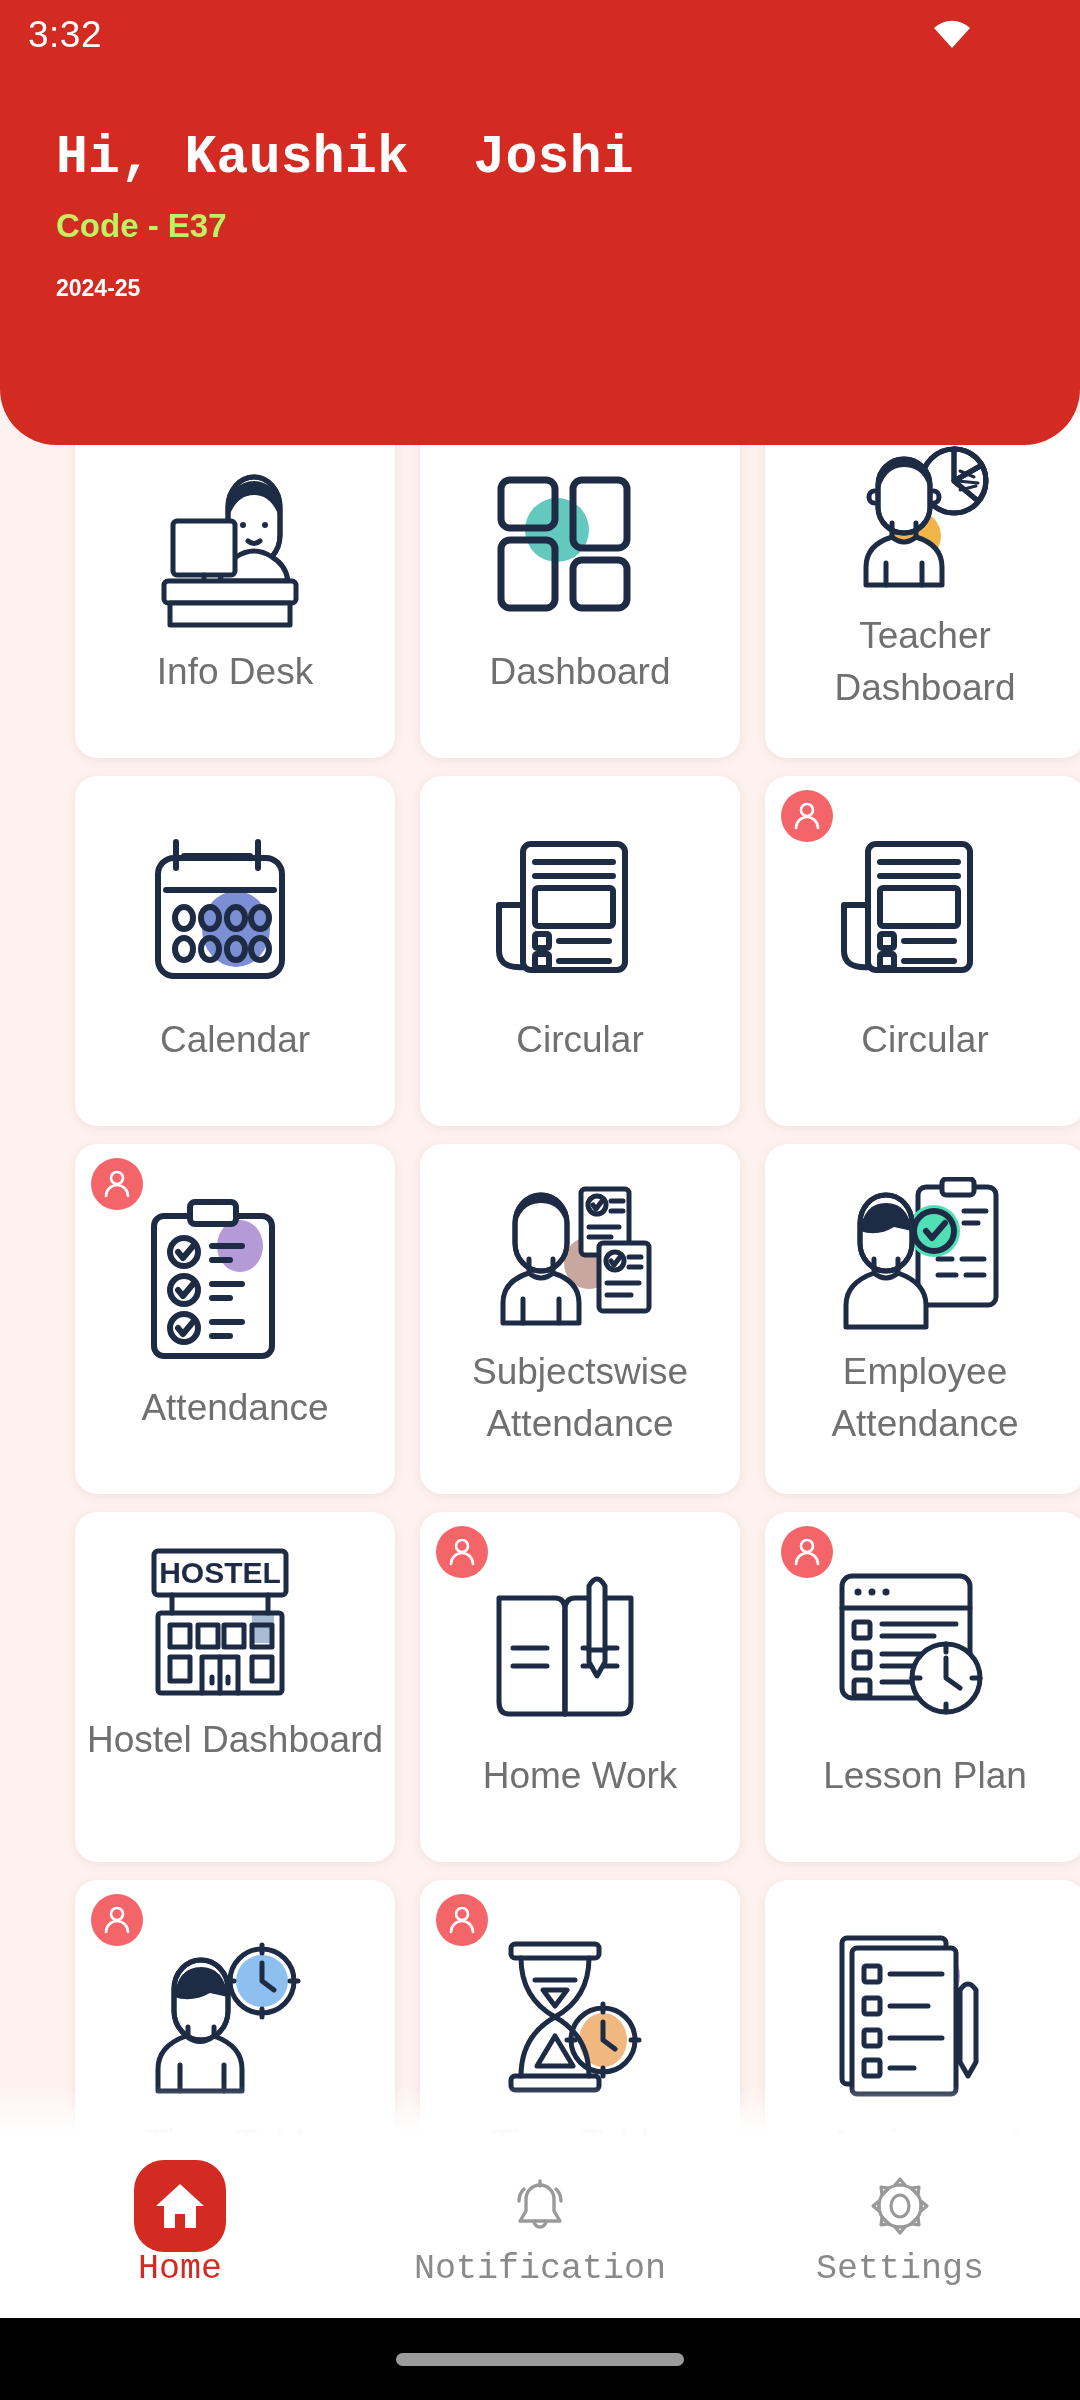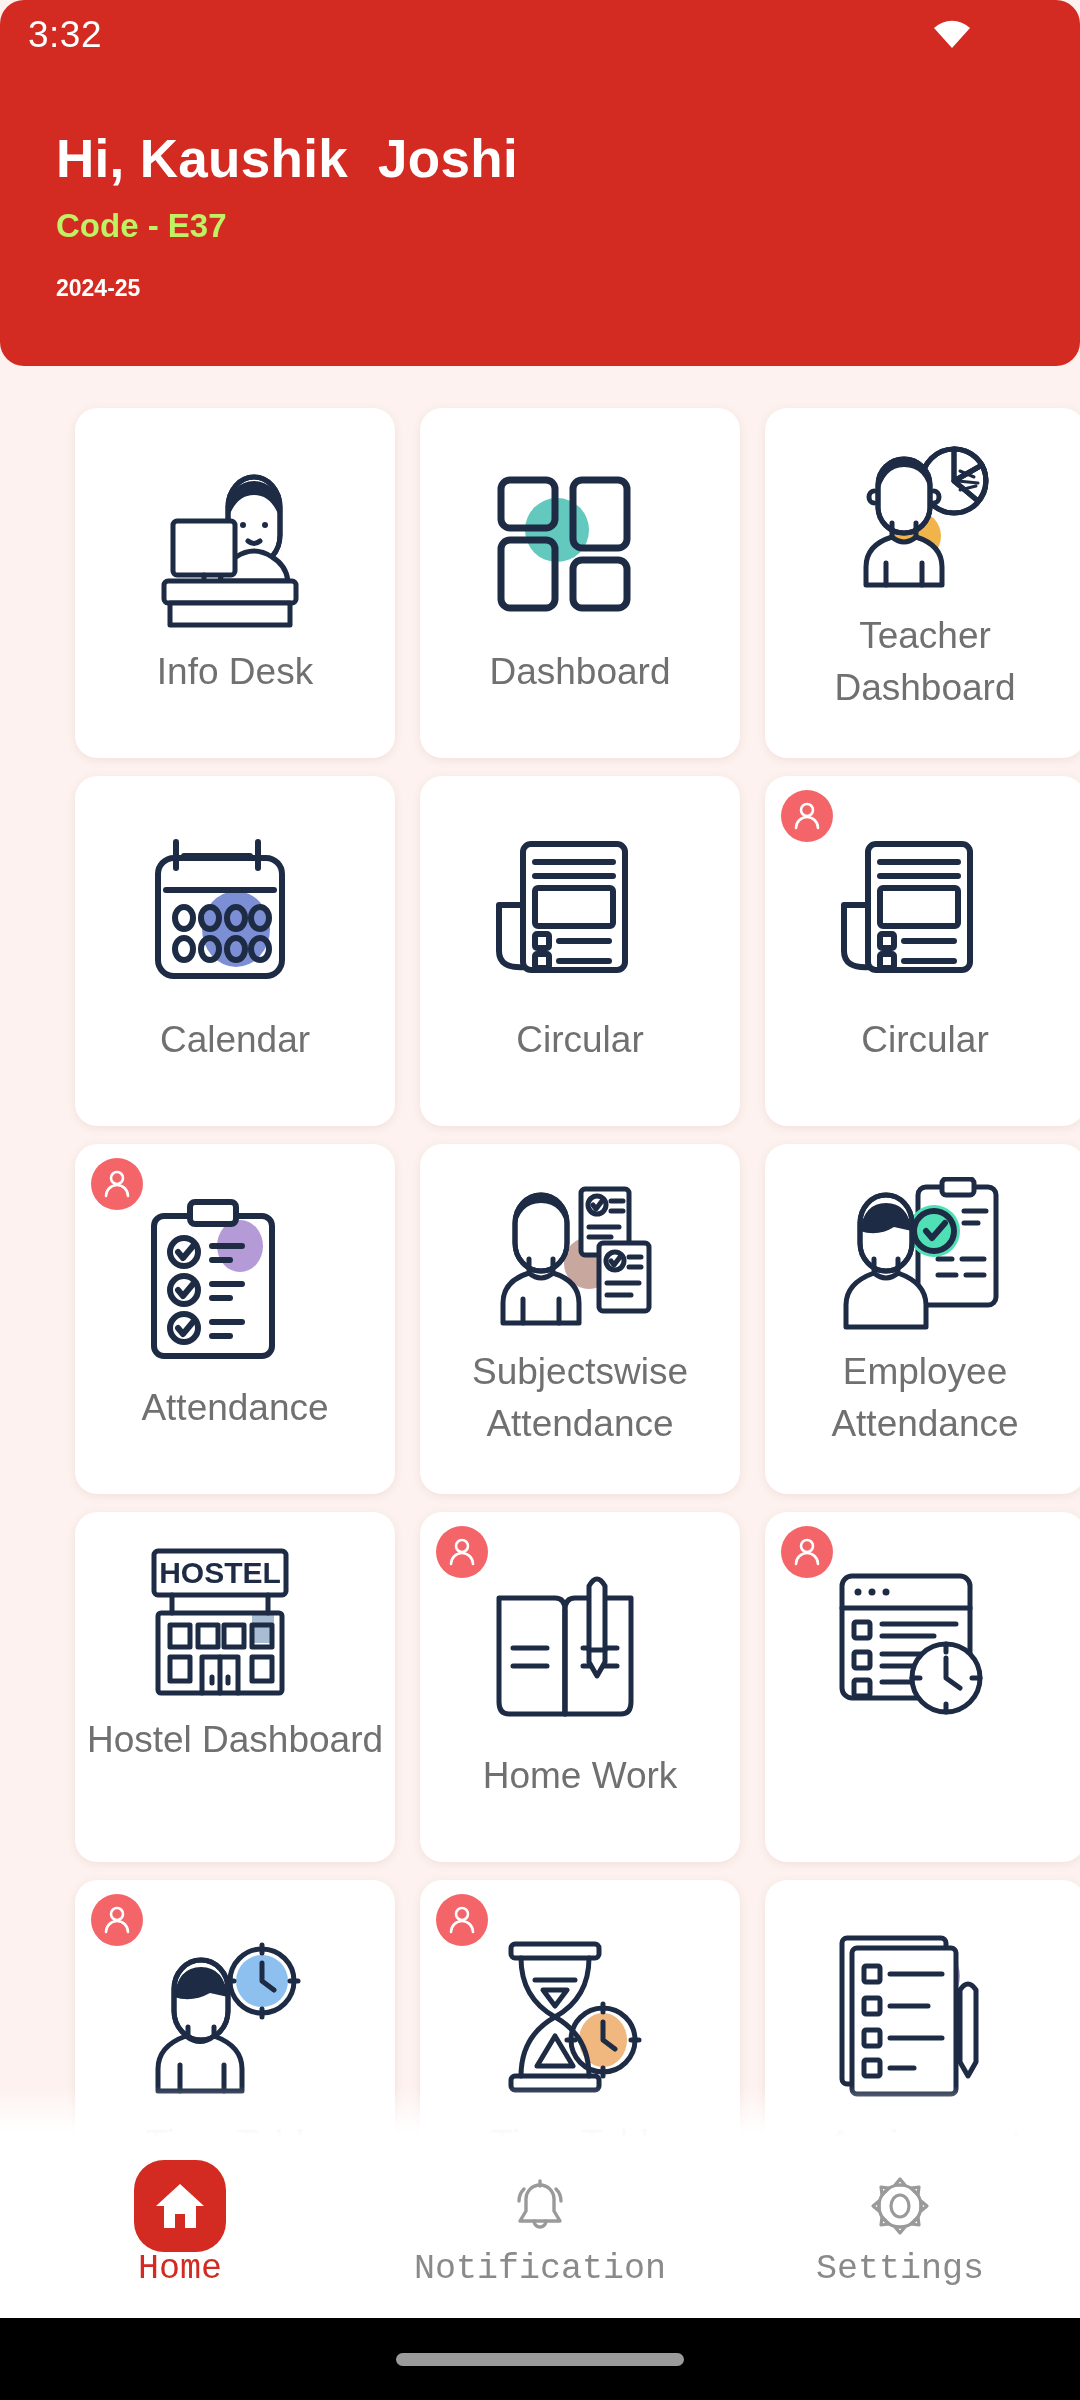--- a/index.html
+++ b/index.html
@@ -13,26 +13,25 @@
     position: relative;
     width: 1080px; height: 2400px;
     background: #fdf2ef;
     overflow: hidden;
   }
 
   
   .header {
     position: absolute;
     top: 0; left: 0;
-    width: 1080px; height: 366px;
+    width: 1080px; height: 445px;
     background: #d32b21;
     border-bottom-left-radius: 56px;
     border-bottom-right-radius: 56px;
     z-index: 5;
-    border-radius: 24px;
   }
   .statusbar {
     position: absolute;
     top: 0; left: 0; width: 100%; height: 74px;
     display: flex; align-items: center;
   }
   .status-time {
     position: absolute;
     left: 28px; top: 14px;
     color: #ffffff;
@@ -47,20 +46,21 @@
   .wifi-icon { display:block; }
 
   .greeting {
     position: absolute;
     left: 56px; top: 128px;
     color: #ffffff;
     font-size: 53px;
     font-weight: bold;
     letter-spacing: 0.3px;
     white-space: pre;
+    font-family: Liberation Mono, monospace;
   }
   .code-line {
     position: absolute;
     left: 56px; top: 207px;
     color: #bef264;
     font-size: 33px;
     font-weight: bold;
   }
   .year-line {
     position: absolute;
@@ -433,20 +433,21 @@
     <path d="M52 56 h74 M52 68 h52"></path>
     <rect x="24" y="84" width="16" height="16" rx="2" fill="#fff"></rect>
     <path d="M52 86 h74 M52 98 h52"></path>
     <rect x="24" y="112" width="16" height="16" rx="2" fill="#fff"></rect>
     <path d="M52 114 h36"></path>
     <circle cx="116" cy="110" r="34" fill="#fff"></circle>
     <path d="M116 90 v20 l14 10"></path>
     <path d="M116 76 v8 M116 136 v8 M82 110 h8 M142 110 h8"></path>
   </svg>
         </div>
+        <div class="label">Lesson Plan</div>
       </div>
       <div class="card">
         <div class="badge">
           <svg width="34" height="34" viewBox="0 0 34 34" fill="none" stroke="#ffffff" stroke-width="2.6" stroke-linecap="round">
     <circle cx="17" cy="11" r="6"></circle>
     <path d="M6 29 a11 11 0 0 1 22 0"></path>
   </svg>
         </div>
         <div class="icon-wrap">
           <svg width="170" height="155" viewBox="0 0 170 155" fill="none" stroke="#1d2b45" stroke-width="5" stroke-linecap="round" stroke-linejoin="round">

